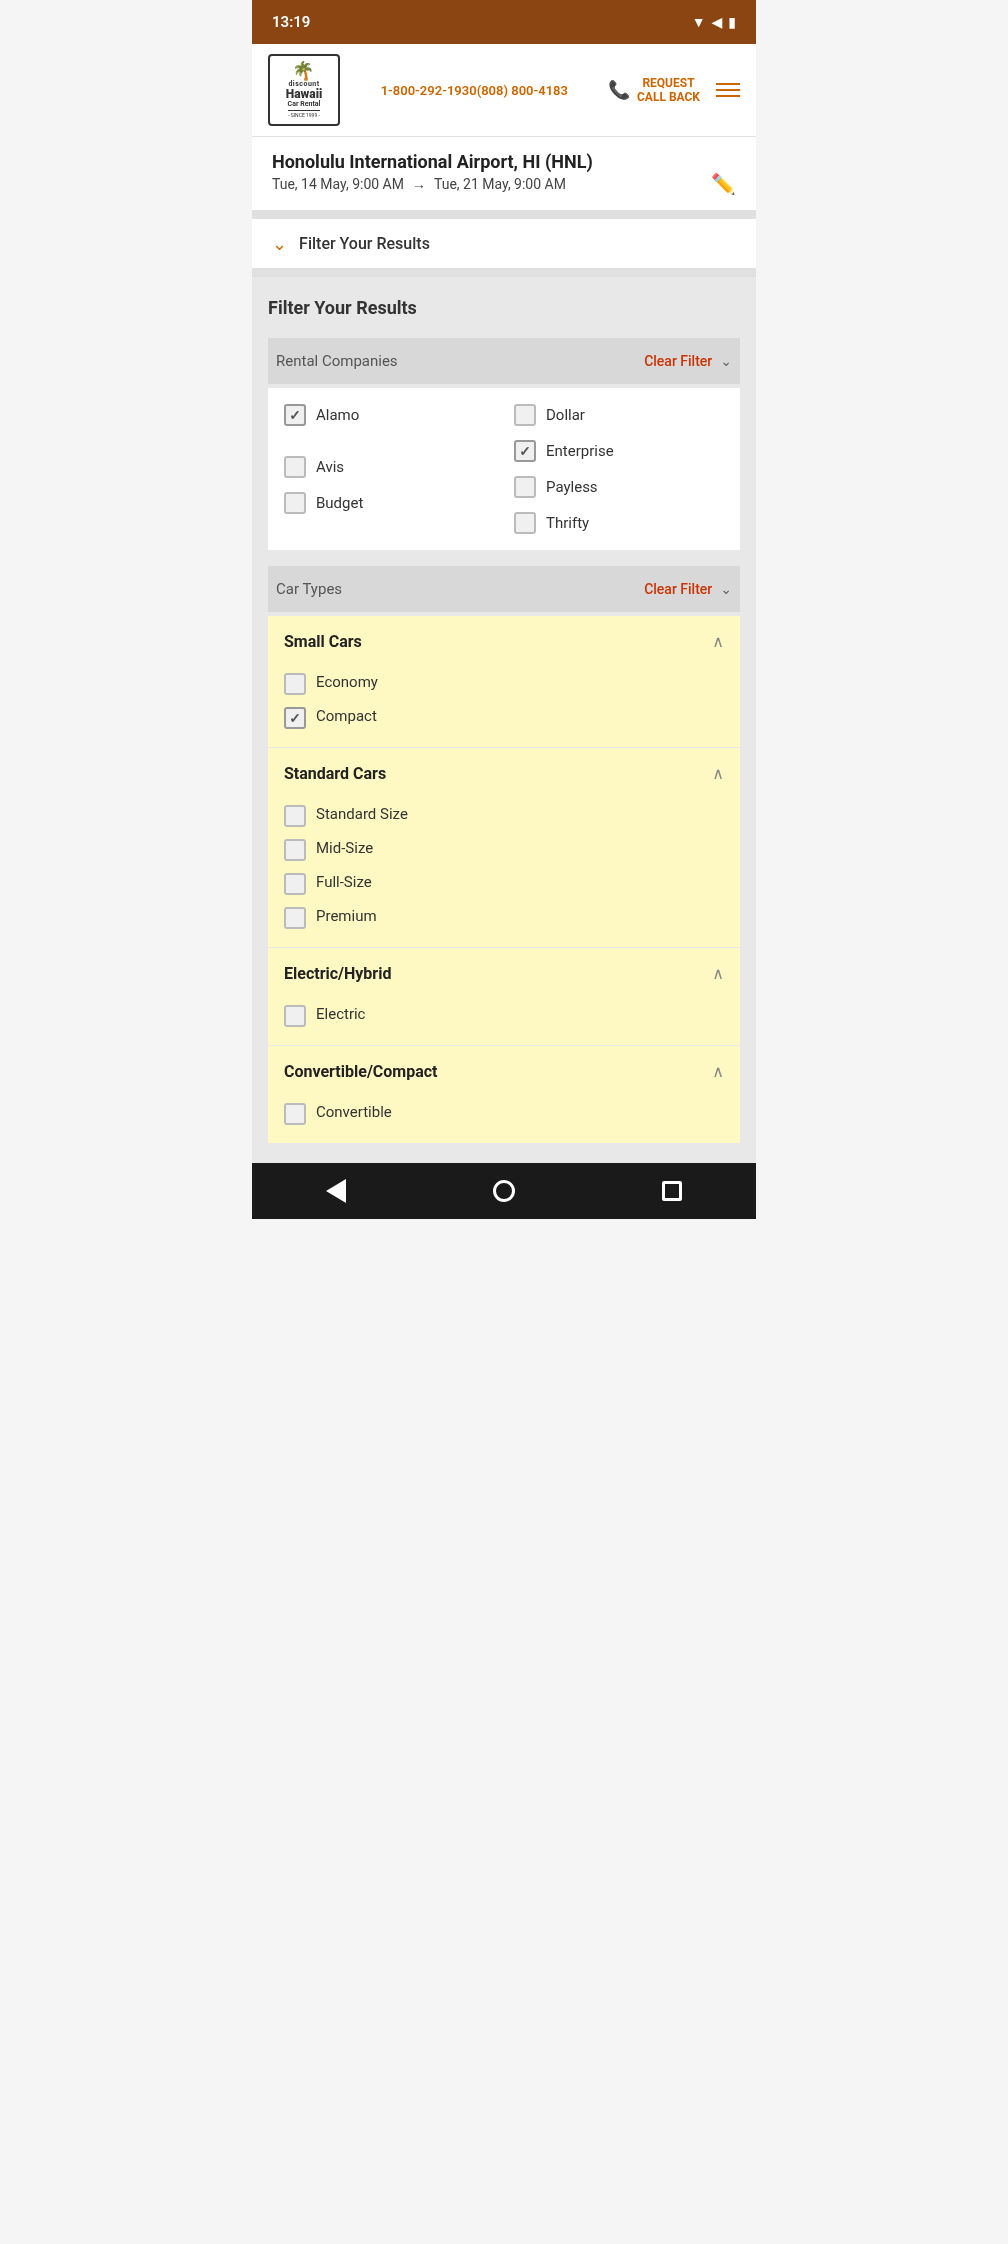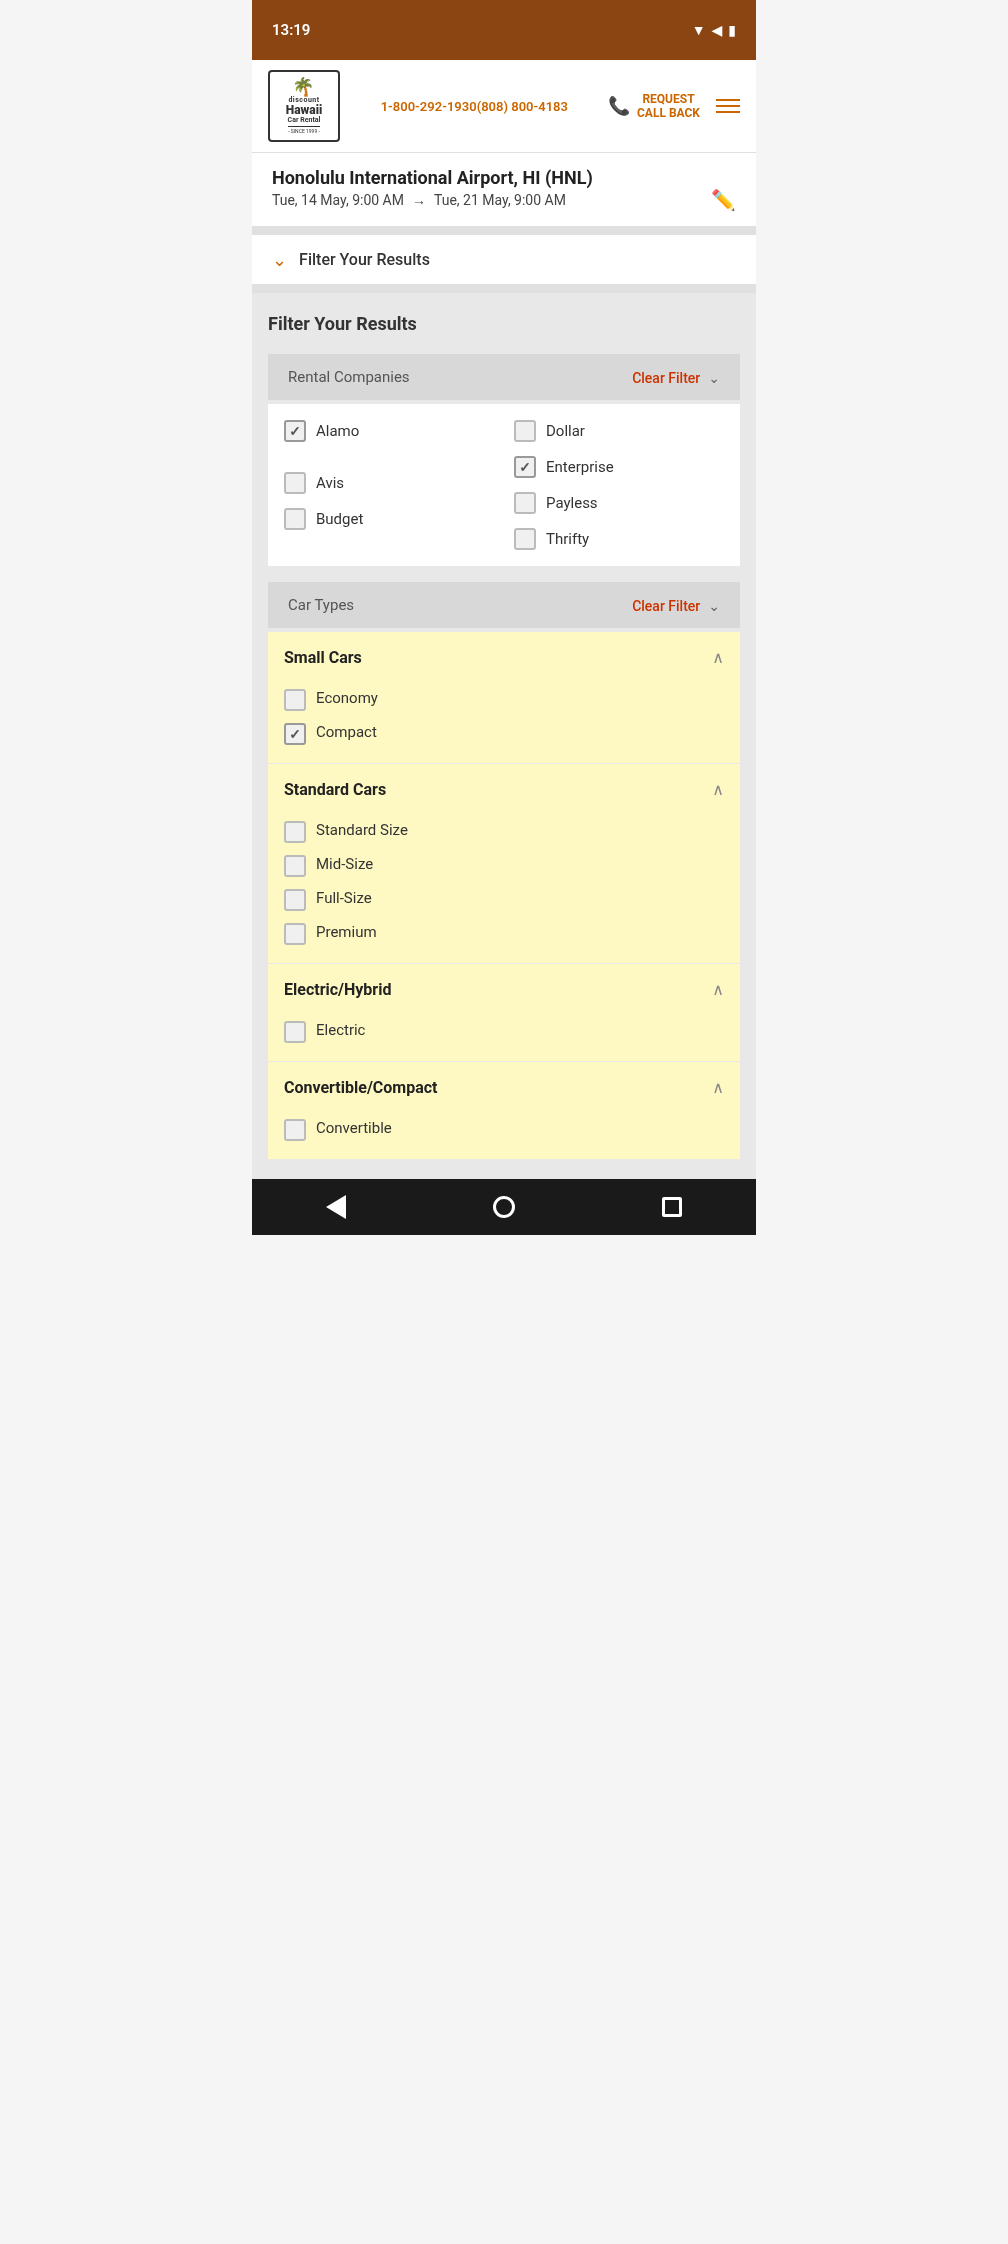--- a/index.html
+++ b/index.html
@@ -14,21 +14,21 @@
     }
 
     
     .status-bar {
       background: #8B4513;
       color: white;
       display: flex;
       justify-content: space-between;
       align-items: center;
       padding: 8px 20px;
-      height: 60px;
+      height: 44px;
     }
     .status-time {
       font-weight: 600;
       font-size: 15px;
     }
     .status-icons {
       display: flex;
       align-items: center;
       gap: 6px;
     }
@@ -198,24 +198,24 @@
       font-size: 18px;
       font-weight: 700;
       color: #333;
       margin-bottom: 20px;
     }
 
     
     .filter-section {
       background: #d8d8d8;
       border-radius: 0;
-      padding: 14px 20px;
+      padding: 14px 8px;
       margin-bottom: 4px;
       display: flex;
-      align-items: flex-end;
+      align-items: center;
       justify-content: space-between;
     }
     .filter-section-label {
       font-size: 15px;
       color: #555;
     }
     .filter-section-right {
       display: flex;
       align-items: center;
       gap: 8px;

